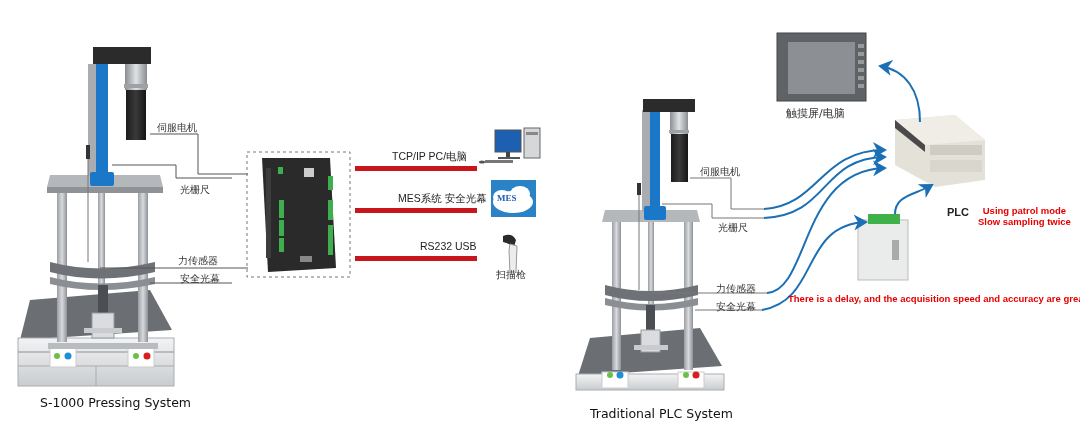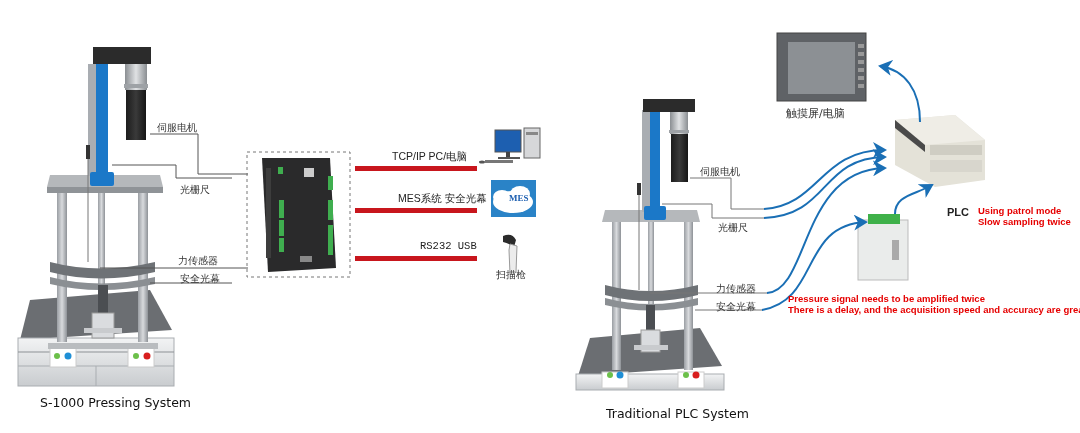--- a/index.html
+++ b/index.html
@@ -1,21 +1,21 @@
 <!DOCTYPE html>
 <html><head>
 <meta charset="utf-8">
 <style>
   html, body { margin:0; padding:0; background:#ffffff; }
   body { width:1080px; height:433px; position:relative; overflow:hidden; font-family:"DejaVu Sans", sans-serif; }
   .abs { position:absolute; }
   .lbl-cn { font-size:10px; color:#333; white-space:nowrap;text-align:center; }
   .lbl-link { font-size:10.5px; color:#222; white-space:nowrap; font-family:"Liberation Sans", sans-serif; }
   .caption { font-size:12.5px; color:#111; white-space:nowrap; font-family:"DejaVu Sans", sans-serif; }
-  .red-note { color:#e60000; font-size:9.5px; font-weight:bold; white-space:nowrap; font-family:"Liberation Sans", sans-serif; line-height:11px; }
+  .red-note { color:#e60000; font-size:9.5px; font-weight:bold; white-space:nowrap; text-align:center; font-family:"Liberation Sans", sans-serif; line-height:11px; }
   .plc-lbl { font-size:11px; font-weight:bold; color:#222; font-family:"Liberation Sans", sans-serif; }
   svg { position:absolute; left:0; top:0; }
 </style>
 </head>
 <body>
 
 <svg width="1080" height="433" viewBox="0 0 1080 433">
   <defs>
     <linearGradient id="steel" x1="0" x2="1">
       <stop offset="0" stop-color="#9a9ea3"></stop>
@@ -199,36 +199,35 @@
     </g>
 </svg>
 
 <div class="abs lbl-cn" style="left:157px;top:121px;">伺服电机</div>
 <div class="abs lbl-cn" style="left:180px;top:183px;">光栅尺</div>
 <div class="abs lbl-cn" style="left:178px;top:254px;">力传感器</div>
 <div class="abs lbl-cn" style="left:180px;top:272px;">安全光幕</div>
 
 <div class="abs lbl-link" style="left:392px;top:150px;">TCP/IP   PC/电脑</div>
 <div class="abs lbl-link" style="left:398px;top:192px;">MES系统  安全光幕</div>
-<div class="abs lbl-link" style="left:420px;top:240px;font-family:Liberation Mono, monospace;">RS232  USB</div>
-
-<div class="abs" style="left:497px;top:193px;font-size:9px;font-weight:bold;color:#1d5fb0;font-family:'Liberation Serif',serif;margin-left:12px;">MES</div>
+<div class="abs lbl-link" style="left:420px;top:240px;">RS232  USB</div>
+
+<div class="abs" style="left:497px;top:193px;font-size:9px;font-weight:bold;color:#1d5fb0;font-family:'Liberation Serif',serif;">MES</div>
 <div class="abs lbl-cn" style="left:496px;top:268px;">扫描枪</div>
 
 <div class="abs caption" style="left:40px;top:395px;">S-1000 Pressing System</div>
 
 <div class="abs lbl-cn" style="left:700px;top:165px;">伺服电机</div>
 <div class="abs lbl-cn" style="left:718px;top:221px;">光栅尺</div>
 <div class="abs lbl-cn" style="left:716px;top:282px;">力传感器</div>
 <div class="abs lbl-cn" style="left:716px;top:300px;">安全光幕</div>
 
 <div class="abs lbl-cn" style="left:786px;top:106px;font-size:11px;">触摸屏/电脑</div>
 <div class="abs plc-lbl" style="left:947px;top:206px;">PLC</div>
 <div class="abs red-note" style="left:978px;top:205px;">
   <div>Using patrol mode</div>
   <div>Slow sampling twice</div>
 </div>
 <div class="abs red-note" style="left:788px;top:293px;width:272px;">
-  <div>Pressure signal needs to be amplified twice</div>
   <div>There is a delay, and the acquisition speed and accuracy are greatly lost</div>
 </div>
 
-<div class="abs caption" style="left:590px;top:406px;margin-left:16px;">Traditional PLC System</div>
+<div class="abs caption" style="left:590px;top:406px;">Traditional PLC System</div>
 
 </body></html>

